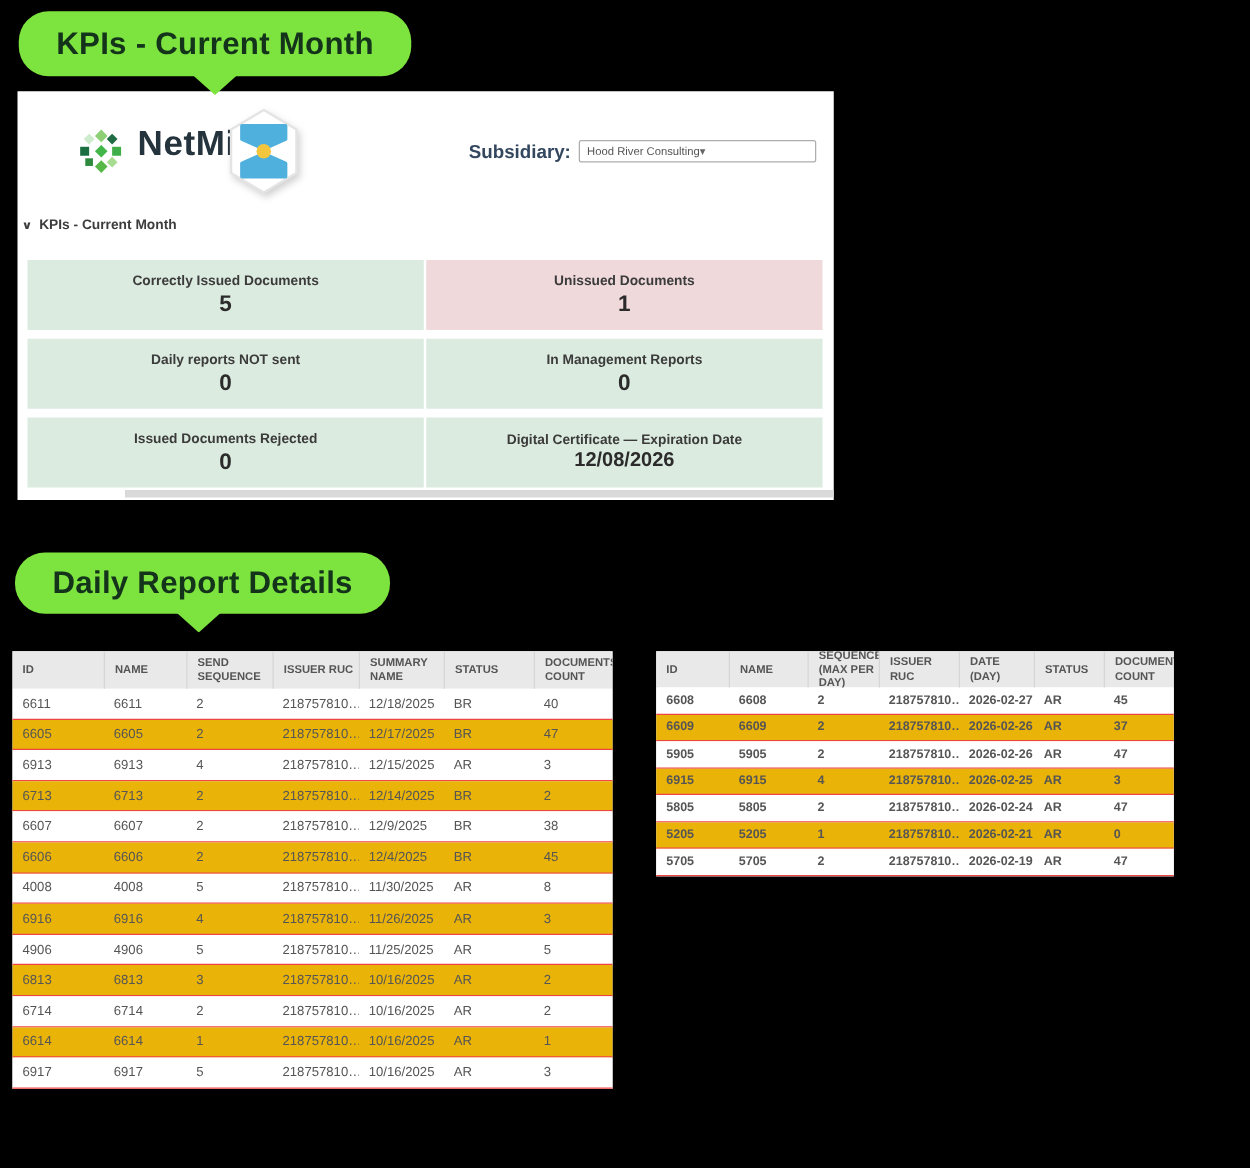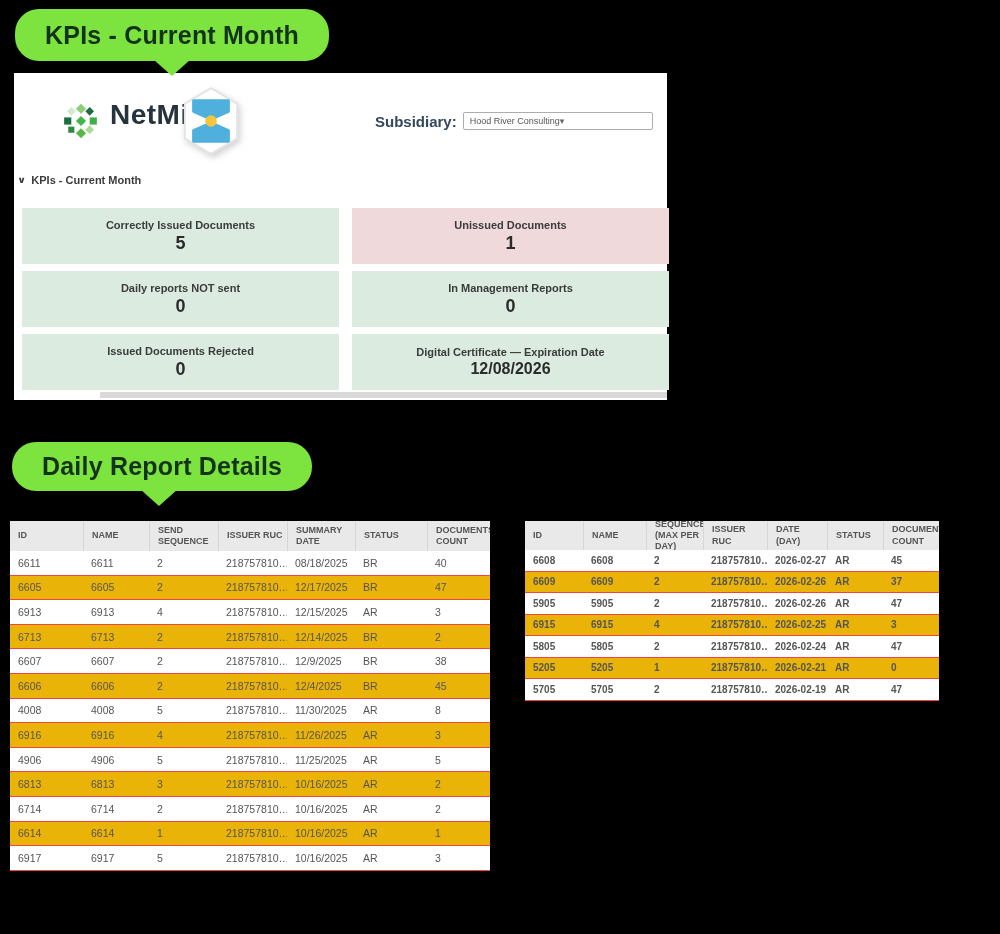--- a/index.html
+++ b/index.html
@@ -41,21 +41,21 @@
     font-size:9px;color:#555;padding:0 6px;cursor:pointer;
   }
   .select .caret{font-size:9px;color:#666;}
   .section-head{
     position:absolute;left:4px;top:101px;display:flex;align-items:center;gap:6px;
     font-size:11px;font-weight:700;color:#3c3c3c;cursor:pointer;
   }
   .section-head .chev{font-size:9px;color:#3c3c3c;transform:scaleX(1.2);}
   .kpi-grid{
     position:absolute;left:8px;top:135px;width:565px;
-    display:grid;grid-template-columns:317px 317px;gap:7px 13px;
+    display:grid;grid-template-columns:317px 317px;gap:7px 2px;
   }
   .kpi-card{
     height:56px;background:#dcebdf;text-align:center;
     display:flex;flex-direction:column;align-items:center;justify-content:center;
   }
   .kpi-card.red{background:#efd9db;}
   .kpi-label{font-size:11px;color:#3b3b3b;font-weight:600;}
   .kpi-value{font-size:18px;font-weight:700;color:#2b2b2b;margin-top:2px;}
   .kpi-card.big .kpi-value{font-size:16px;text-align:center;}
   .hscroll{position:absolute;left:86px;top:319px;width:567px;height:6px;background:#d9d9d9;}
@@ -178,34 +178,34 @@
   <div class="tr thead">
 
       <div class="th">ID</div>
 
       <div class="th alt">NAME</div>
 
       <div class="th">SEND SEQUENCE</div>
 
       <div class="th alt">ISSUER RUC</div>
 
-      <div class="th">SUMMARY DATE</div>
+      <div class="th">SUMMARY NAME</div>
 
       <div class="th alt">STATUS</div>
 
       <div class="th">DOCUMENTS COUNT</div>
     </div>
   <div class="tbody">
 
       <div class="tr row">
         <div class="td">6611</div>
         <div class="td">6611</div>
         <div class="td">2</div>
         <div class="td">218757810…</div>
-        <div class="td">08/18/2025</div>
+        <div class="td">12/18/2025</div>
         <div class="td">BR</div>
         <div class="td">40</div>
       </div>
 
       <div class="tr row alt">
         <div class="td">6605</div>
         <div class="td">6605</div>
         <div class="td">2</div>
         <div class="td">218757810…</div>
         <div class="td">12/17/2025</div>

